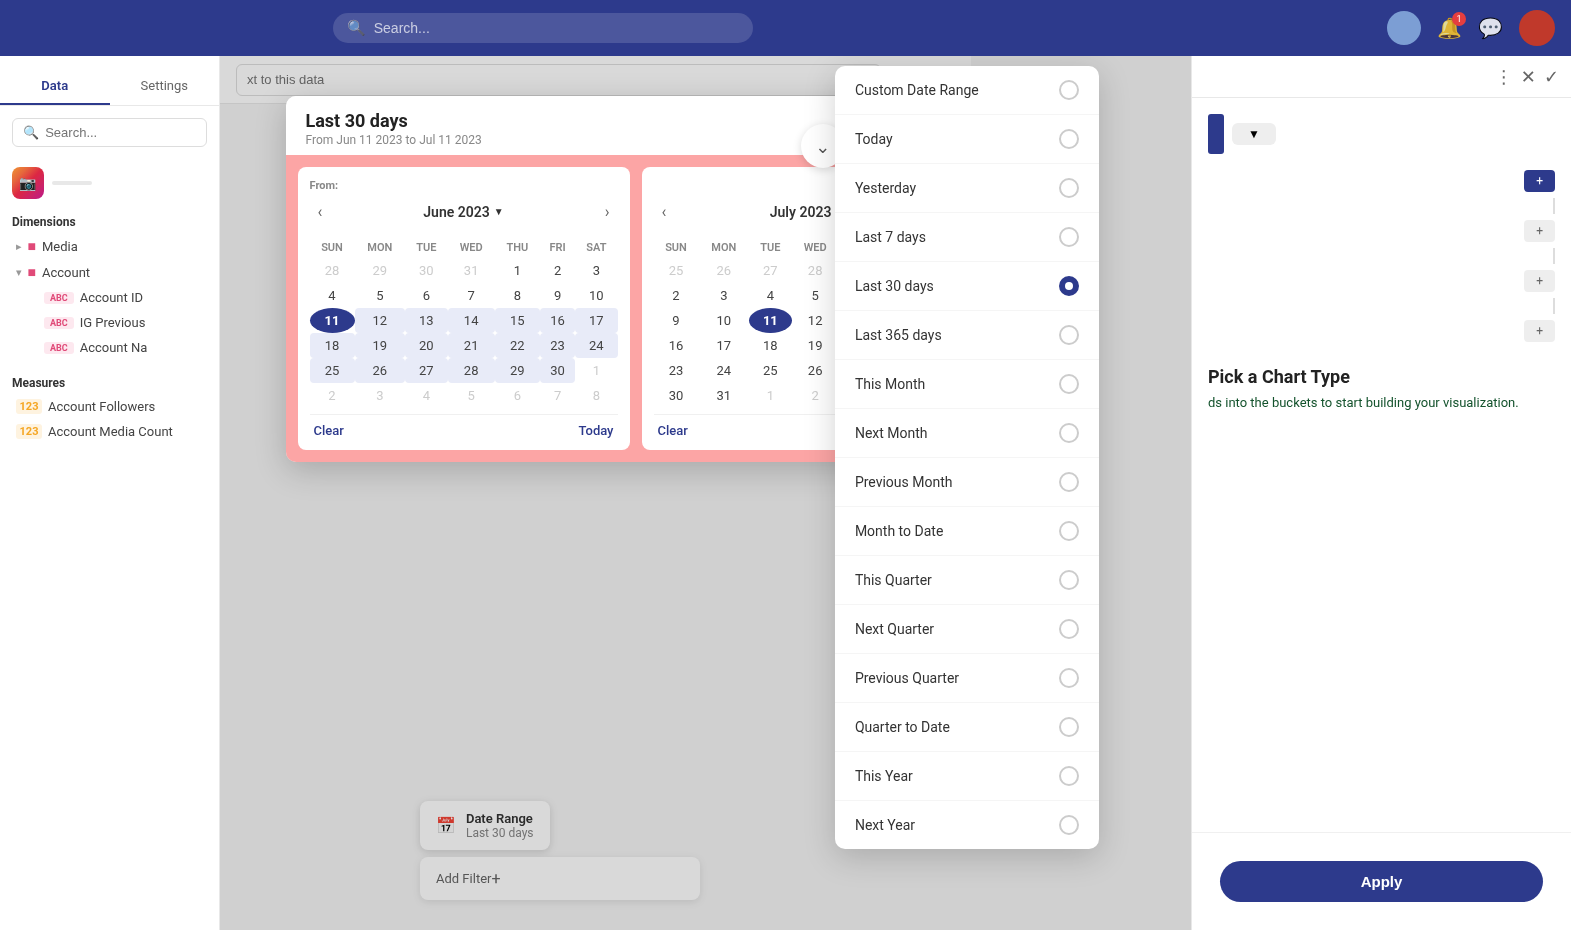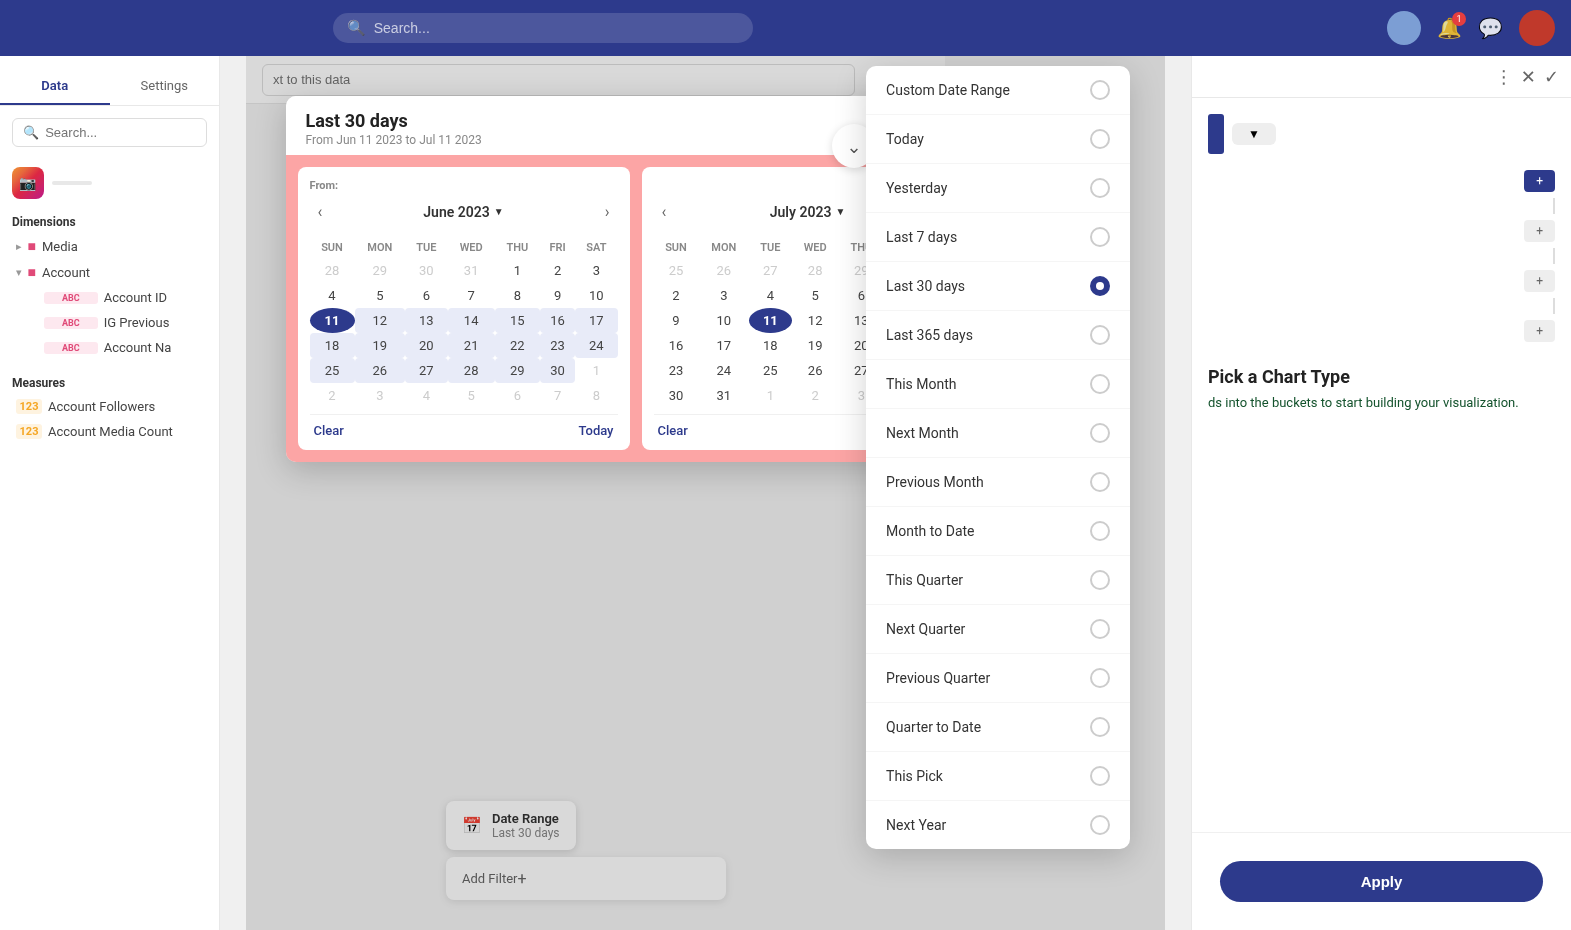--- a/index.html
+++ b/index.html
@@ -70,21 +70,20 @@
       width: 14px; height: 14px;
       border-radius: 50%;
       display: flex; align-items: center; justify-content: center;
     }
 
     
     .main-layout {
       position: absolute;
       top: 56px; left: 0; right: 0; bottom: 0;
       display: flex;
-      gap: 26px;
     }
 
     
     .sidebar {
       width: 220px;
       background: #fff;
       border-right: 1px solid #e8e8e8;
       padding: 12px 0;
       display: flex;
       flex-direction: column;
@@ -167,21 +166,21 @@
       font-size: 14px;
       color: #e04a78;
     }
     .dim-chevron { color: #999; font-size: 11px; }
     .abc-badge {
       font-size: 9px;
       font-weight: 700;
       color: #e04a78;
       background: #fde8ef;
       border-radius: 3px;
-      padding: 1px 18px;
+      padding: 1px 6px;
       min-width: 26px;
       text-align: left;
     }
     .num-badge {
       font-size: 11px;
       font-weight: 700;
       color: #f5a623;
       background: #fef3e0;
       border-radius: 3px;
       padding: 1px 3px;
@@ -823,21 +822,21 @@
           </div>
           <div class="dropdown-item">
             <span>Previous Quarter</span>
             <div class="radio-circle"></div>
           </div>
           <div class="dropdown-item">
             <span>Quarter to Date</span>
             <div class="radio-circle"></div>
           </div>
           <div class="dropdown-item">
-            <span>This Pick</span>
+            <span>This Year</span>
             <div class="radio-circle"></div>
           </div>
           <div class="dropdown-item">
             <span>Next Year</span>
             <div class="radio-circle"></div>
           </div>
         </div>
 
     </div>
   </div>

